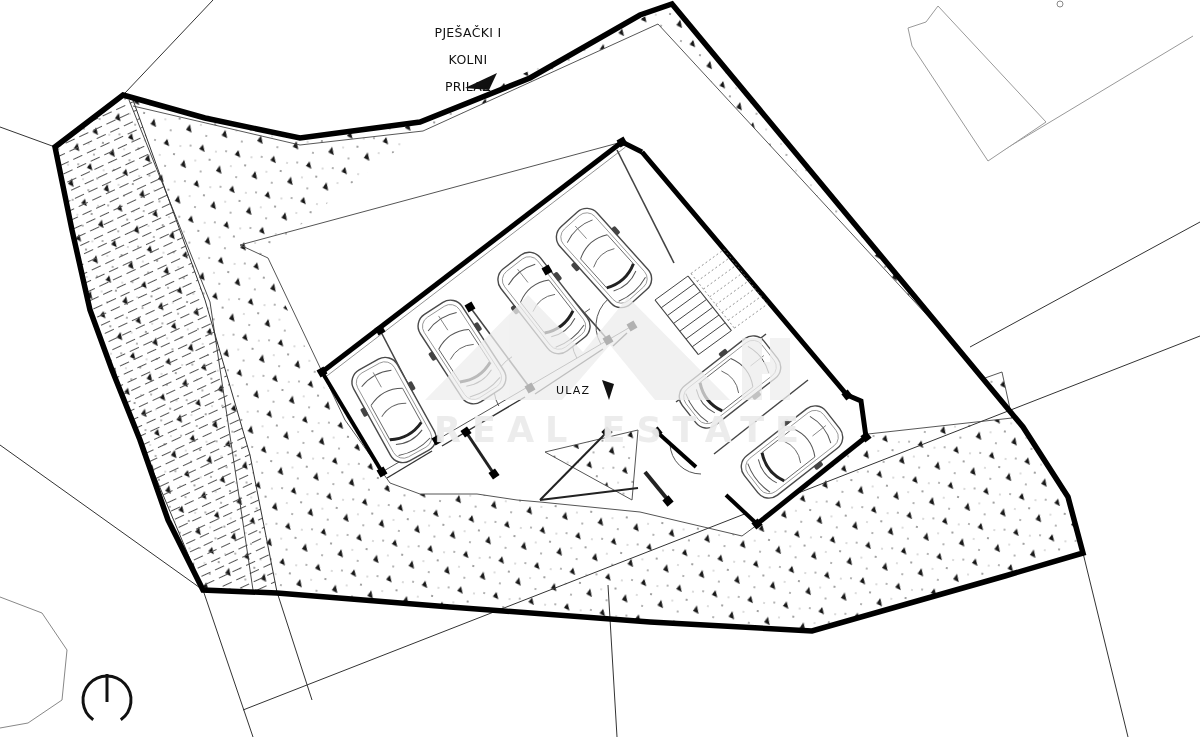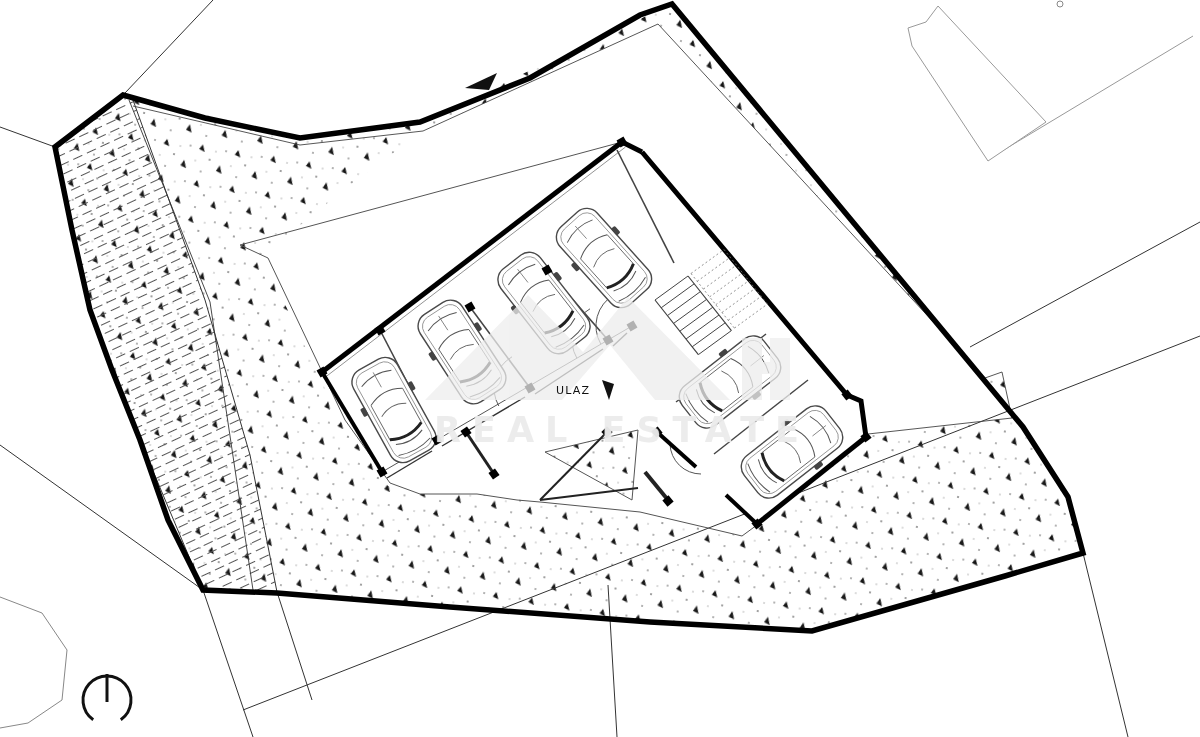--- a/index.html
+++ b/index.html
@@ -201,16 +201,20 @@
   </g>
 
   <g opacity="0.75">
     <path d="M 425,400 L 528,295 L 583,352 L 628,297 L 730,400 L 655,400 L 610,345 L 562,400 Z" fill="#ededed"></path>
     <path d="M 742,338 L 762,338 L 762,400 L 742,400 Z M 770,338 L 790,338 L 790,400 L 770,400 Z M 742,362 L 790,362 L 790,374 L 742,374 Z" fill="#ededed"></path>
   </g>
 </svg>
 
 <div class="wm-text">REAL ESTATE</div>
 
+<div class="access-label"><span>PJEŠAČKI I</span><br>
+  <span>KOLNI</span><br>
+  <span>PRILAZ</span>
+</div>
 
 <div class="ulaz-label">ULAZ</div>
 
 </div>
 
 </body></html>

